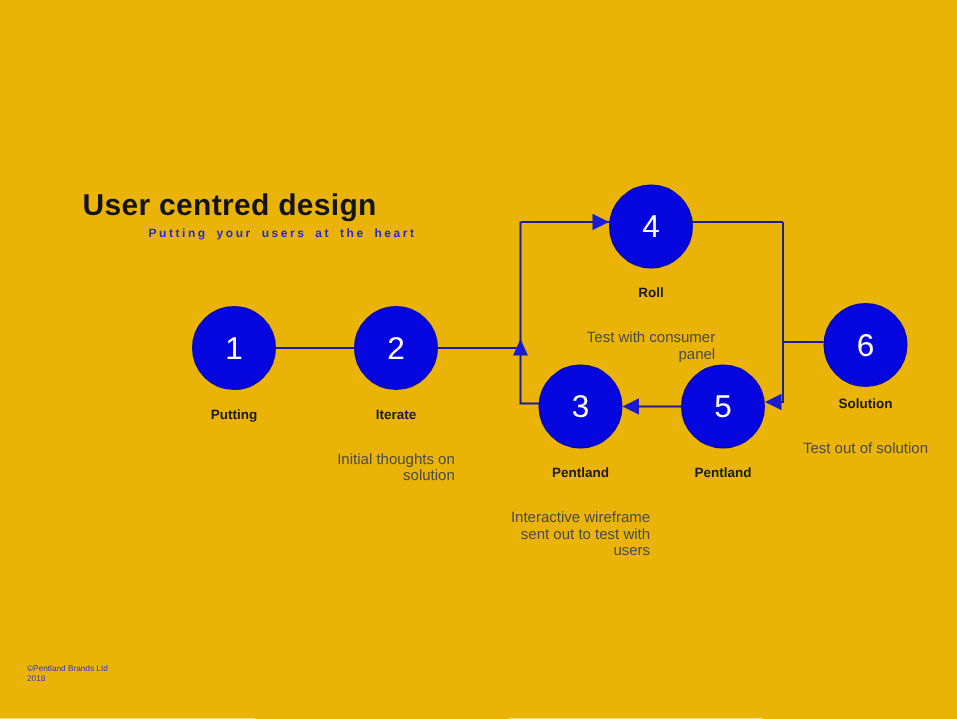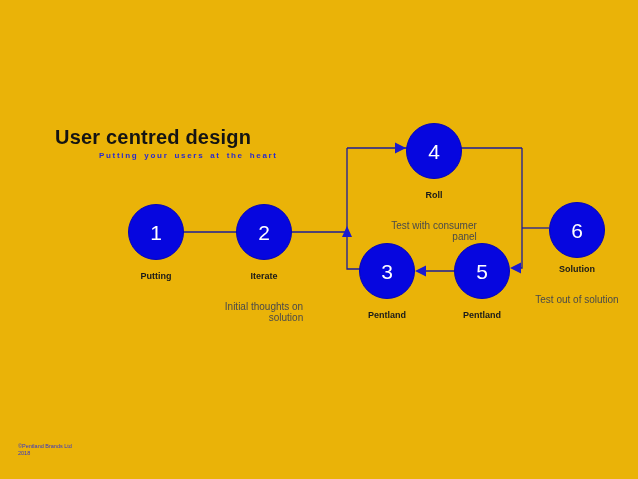--- a/index.html
+++ b/index.html
@@ -149,20 +149,23 @@
     <div class="node-label">Iterate</div>
     <div class="node-desc">Initial thoughts on
 solution</div>
   </div>
 
   <div class="node n3">
     <div class="node-circle">
       <span class="node-number">3</span>
     </div>
     <div class="node-label">Pentland</div>
+    <div class="node-desc">Interactive wireframe
+sent out to test with
+users</div>
   </div>
 
   <div class="node n4">
     <div class="node-circle">
       <span class="node-number">4</span>
     </div>
     <div class="node-label">Roll</div>
     <div class="node-desc">Test with consumer
 panel</div>
   </div>

